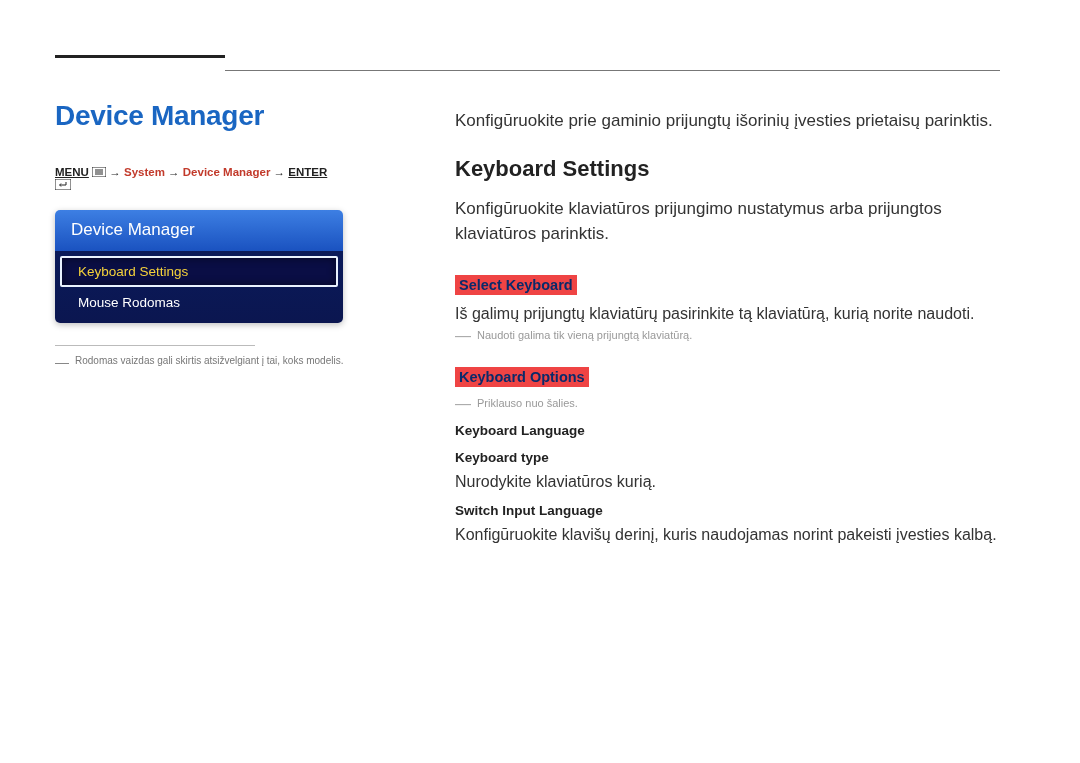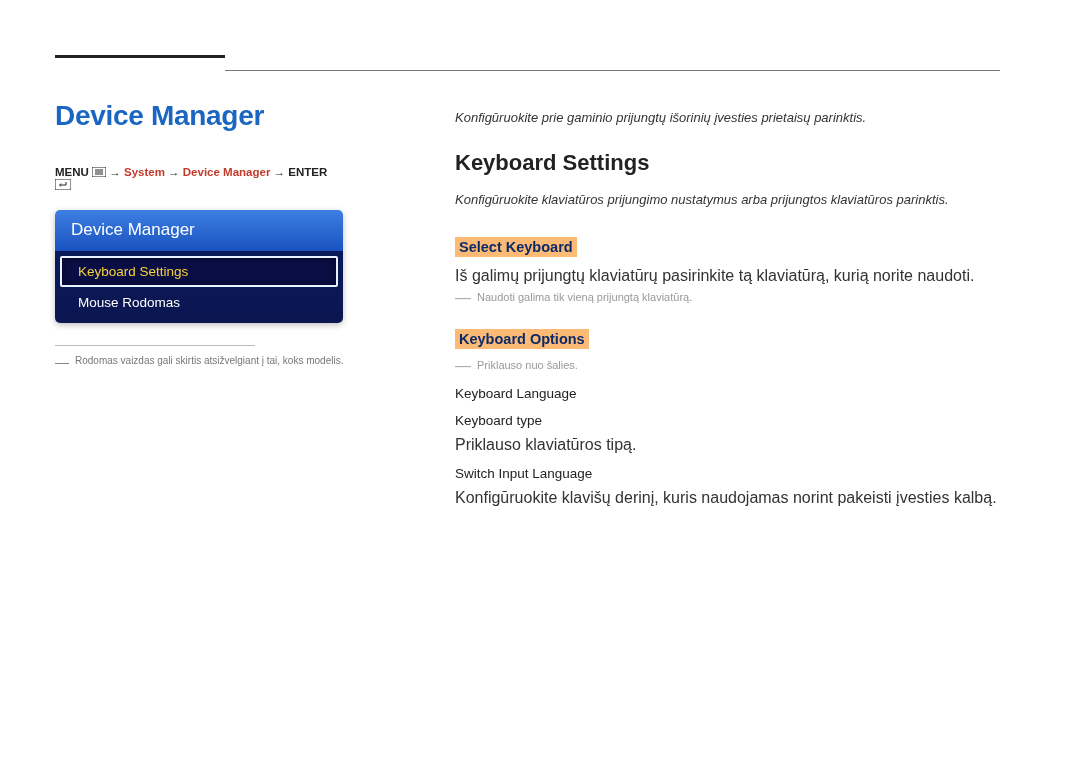--- a/index.html
+++ b/index.html
@@ -47,21 +47,21 @@
     color: #1a66c2;
     margin-bottom: 34px;
     letter-spacing: -0.3px;
   }
   .breadcrumb {
     font-size: 11.5px;
     color: #222;
     margin-bottom: 18px;
   }
   .bc-red { color: #c23a2b; font-weight: 700; }
-  .bc-bold { font-weight: 700; }
+  .bc-bold { font-weight: 700; text-decoration: underline; }
   .bc-icon {
     display: inline-block;
     vertical-align: middle;
   }
   .menu-panel {
     width: 288px;
     border-radius: 5px;
     overflow: hidden;
     box-shadow: 0 2px 6px rgba(0,0,0,0.25);
   }
@@ -103,45 +103,44 @@
     gap: 6px;
     line-height: 1.4;
   }
   .note-dash {
     color: #888;
     font-size: 14px;
     line-height: 1;
     margin-top: 1px;
   }
   .body-text {
-    font-size: 13px;
+    font-size: 17px;
     color: #333;
     line-height: 1.5;
     margin-bottom: 22px;
-    font-style: italic;
   }
   .section-h2 {
     font-size: 22px;
     font-weight: 600;
     color: #222;
     margin-bottom: 14px;
   }
   .section-h3 {
     display: inline-block;
-    background: #fdba74;
+    background: #ef4444;
     font-size: 14.5px;
     font-weight: 700;
     color: #0a2a6a;
     padding: 2px 4px;
     margin-bottom: 10px;
     margin-top: 6px;
   }
   .section-h4 {
     font-size: 13.5px;
-    font-weight: 400;
+    font-weight: 700;
     color: #222;
     margin-bottom: 8px;
     margin-top: 12px;
   }
   .desc {
     font-size: 16px;
     color: #333;
     margin-bottom: 6px;
   }
   .minor-note {
@@ -225,20 +224,20 @@
       <div class="spacer-sm"></div>
       <div><span class="section-h3">Keyboard Options</span></div>
       <div class="minor-note">
         <span class="minor-dash">―</span>
         <span>Priklauso nuo šalies.</span>
       </div>
 
       <h4 class="section-h4">Keyboard Language</h4>
 
       <h4 class="section-h4">Keyboard type</h4>
-      <p class="desc">Priklauso klaviatūros tipą.</p>
+      <p class="desc">Nurodykite klaviatūros kurią.</p>
 
       <h4 class="section-h4">Switch Input Language</h4>
       <p class="desc">Konfigūruokite klavišų derinį, kuris naudojamas norint pakeisti įvesties kalbą.</p>
     </div>
 
   </div>
 </div>
 
 </body></html>

